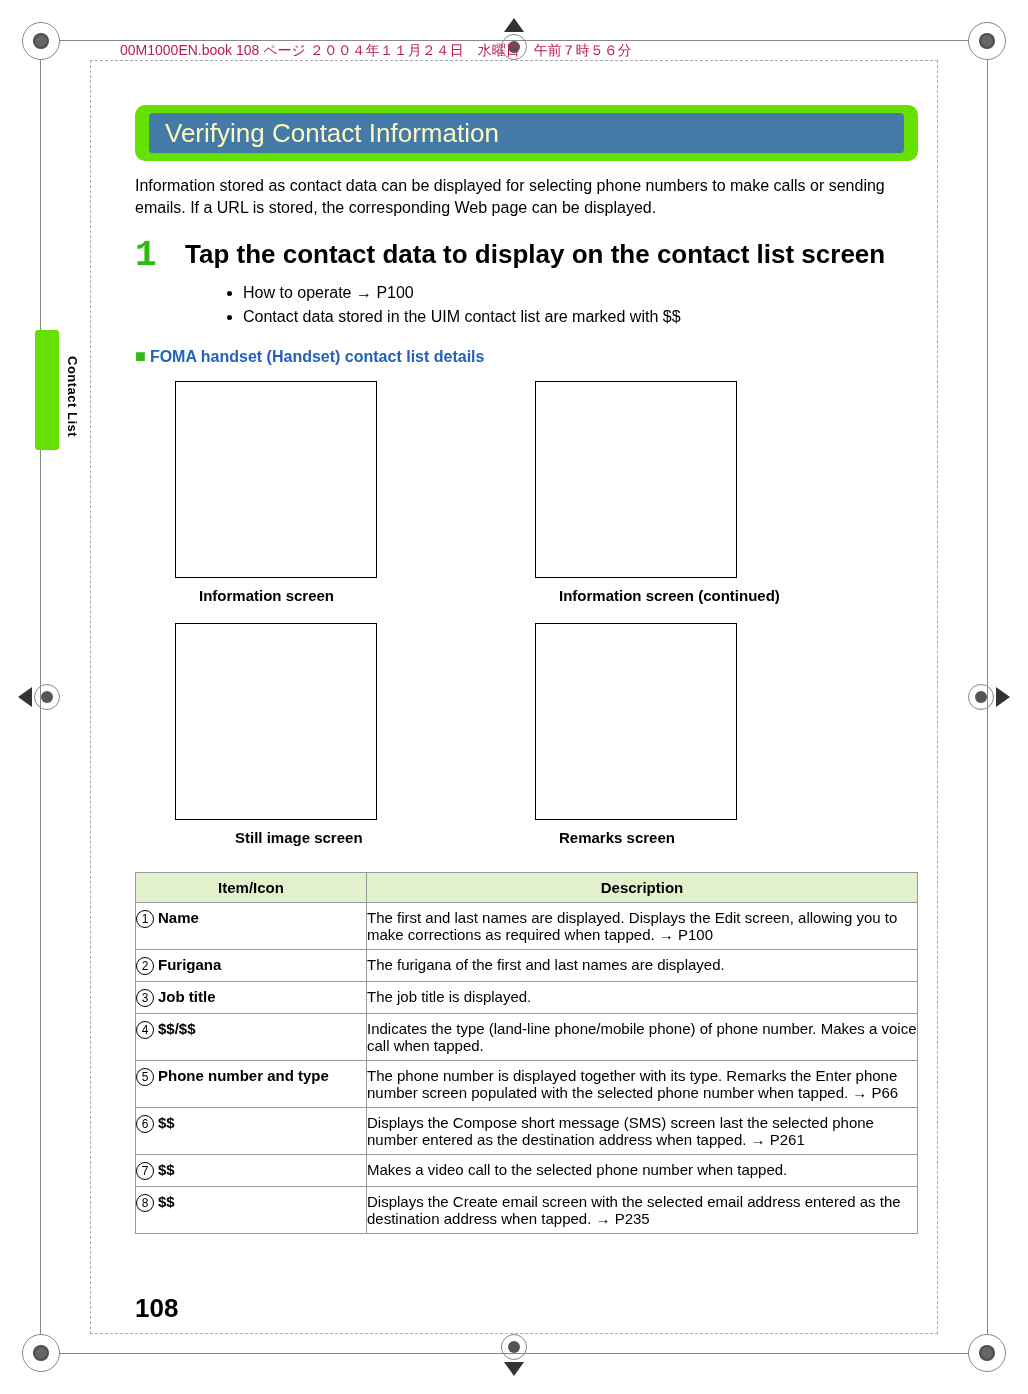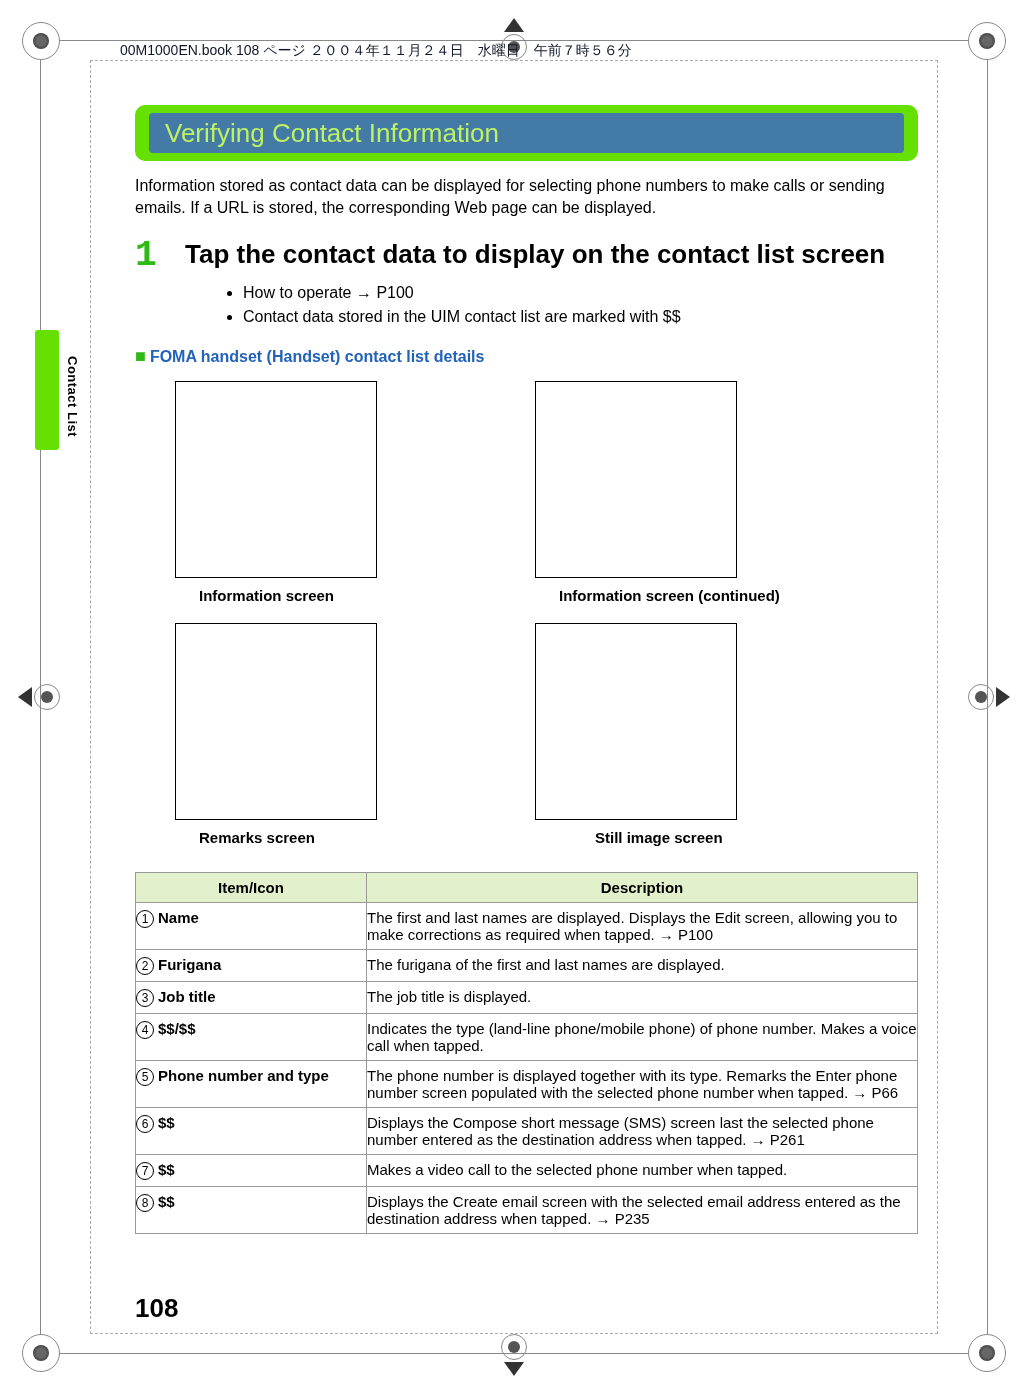--- a/index.html
+++ b/index.html
@@ -52,21 +52,21 @@
     border: 1px dashed #aaa;
   }
   .crop-hline { position:absolute; height:1px; background:#888; }
   .crop-vline { position:absolute; width:1px; background:#888; }
 
   .header-meta {
     position: absolute;
     top: 42px;
     left: 120px;
     font-size: 14px;
-    color: #0f172a;
+    color: #be185d;
   }
 
   .content {
     position: absolute;
     top: 105px;
     left: 135px;
     right: 110px;
     bottom: 70px;
   }
 
@@ -81,21 +81,21 @@
   }
   .section-heading-inner {
     background: #3a7bb5;
     background: #437aa6;
     border-radius: 4px;
     height: 40px;
     flex: 1;
     display: flex;
     align-items: center;
     padding-left: 16px;
-    color: #bef264;
+    color: #fef9c3;
     font-size: 26px;
     font-weight: 400;
   }
 
   .intro {
     margin-top: 14px;
     font-size: 16px;
     line-height: 1.4;
   }
 
@@ -256,25 +256,25 @@
     <div>
       <div class="ph-box"></div>
       <div class="ph-caption">Information screen</div>
     </div>
     <div>
       <div class="ph-box"></div>
       <div class="ph-caption">Information screen (continued)</div>
     </div>
     <div>
       <div class="ph-box"></div>
-      <div class="ph-caption">Remarks screen</div>
+      <div class="ph-caption" style="margin-left:60px;">Still image screen</div>
     </div>
     <div>
       <div class="ph-box"></div>
-      <div class="ph-caption" style="margin-left:60px;">Still image screen</div>
+      <div class="ph-caption">Remarks screen</div>
     </div>
   </div>
 
   <table class="desc">
     <thead>
       <tr>
         <th>Item/Icon</th>
         <th>Description</th>
       </tr>
     </thead>

